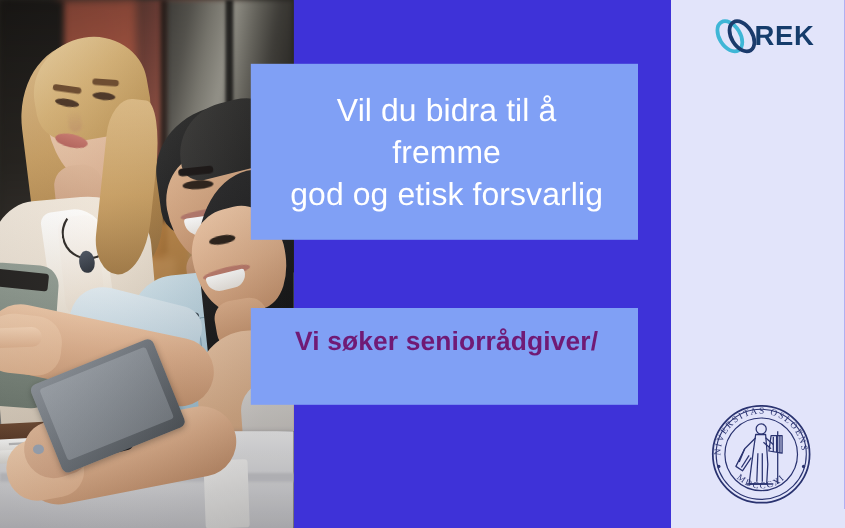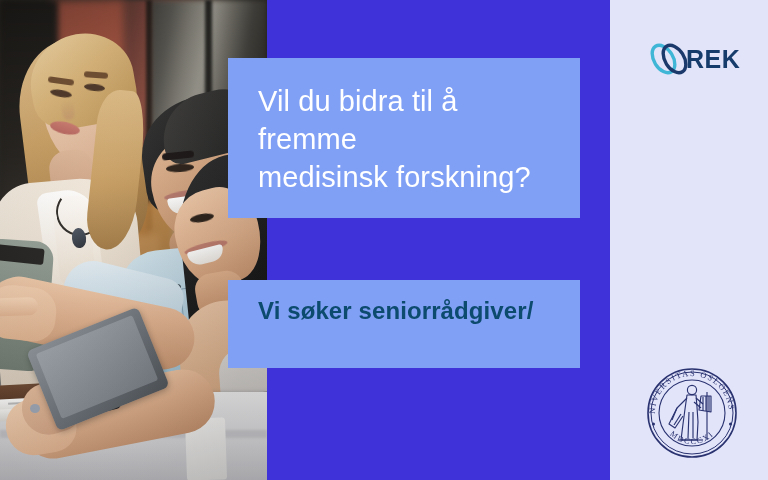--- a/index.html
+++ b/index.html
@@ -421,20 +421,21 @@
   #photo-soft {
     left: 0; top: 0; width: 267px; height: 480px;
     background: radial-gradient(ellipse at 35% 40%, rgba(255,255,255,.06) 0%, rgba(0,0,0,.10) 75%);
   }
 
   
   .text-box {
     position: absolute;
     background: #80A0F5;
     box-sizing: border-box;
+    text-align: center;
   }
   #box-headline {
     left: 228px;
     top: 58px;
     width: 352px;
     height: 160px;
     padding: 24px 26px 0 30px;
   }
   #box-job {
     left: 228px;
@@ -446,21 +447,21 @@
   .headline {
     margin: 0;
     color: #ffffff;
     font-size: 29px;
     font-weight: 400;
     line-height: 38px;
     letter-spacing: .1px;
   }
   .jobtitle {
     margin: 0;
-    color: #0c4a6e;
+    color: #701a75;
     font-size: 24px;
     font-weight: bold;
     line-height: 33px;
     letter-spacing: .1px;
   }
 
   
   #cta {
     position: absolute;
     left: 440px;
@@ -471,21 +472,21 @@
     font-size: 15px;
     font-weight: bold;
     letter-spacing: .2px;
     cursor: pointer;
   }
 
   
   #rek-logo {
     position: absolute;
     left: 648px;
-    top: 36px;
+    top: 10px;
     width: 96px;
     height: 46px;
   }
   #rek-wordmark {
     position: absolute;
     left: 38px;
     top: 9px;
     font-size: 25px;
     font-weight: bold;
     color: #153C6B;
@@ -586,21 +587,21 @@
     <div class="ph" id="w1-hand"></div>
     <div class="ph" id="w1-ring"></div>
     <div class="ph" id="tablet"></div>
     <div class="ph" id="tablet-screen"></div>
 
     <div class="ph" id="photo-soft"></div>
   </div>
 
   <div class="text-box" id="box-headline">
     <p class="headline">Vil du bidra til å fremme</p>
-    <p class="headline">medisinsk forskning?</p>
+    <p class="headline">god og etisk forsvarlig</p>
   </div>
 
   <div class="text-box" id="box-job">
     <p class="jobtitle">Vi søker seniorrådgiver/</p>
   </div>
 
 
   <div id="rek-logo">
     <svg width="96" height="46" viewBox="0 0 96 46">
       <ellipse cx="15.5" cy="23" rx="9.5" ry="15" transform="rotate(-32 15.5 23)" fill="none" stroke="#3FB6D6" stroke-width="3.4"></ellipse>

